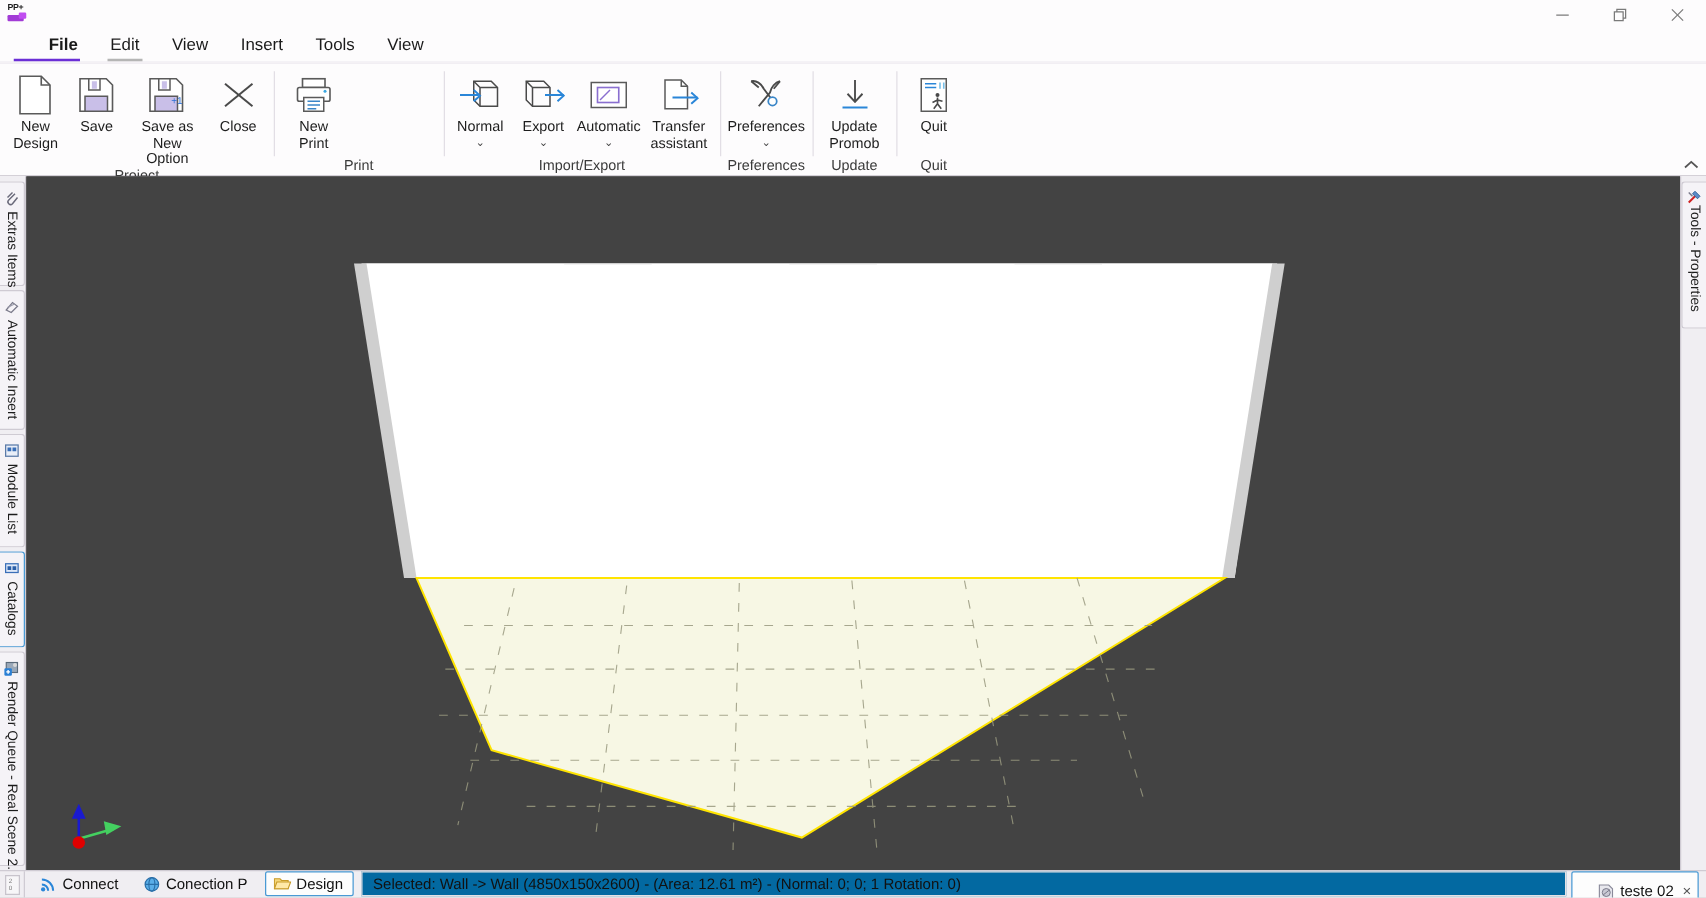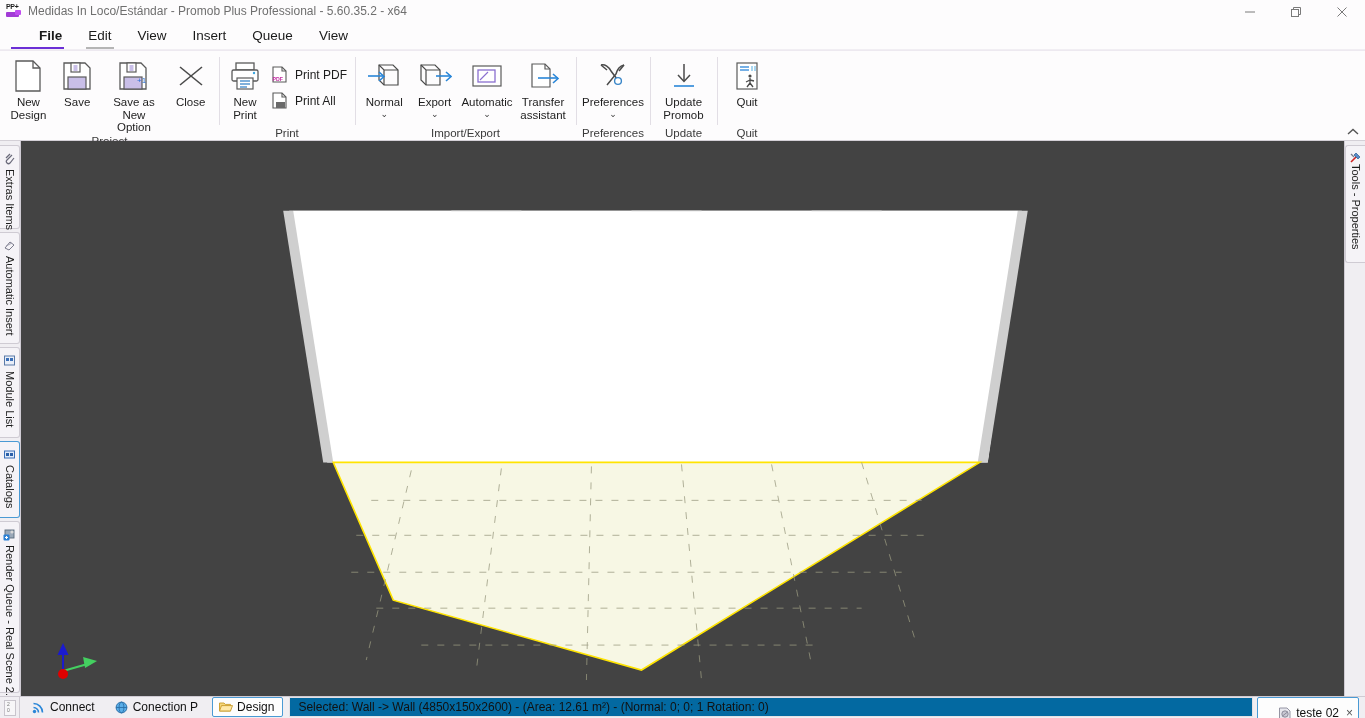--- a/index.html
+++ b/index.html
@@ -314,21 +314,20 @@
 <body>
 
 <div id="app">
 
   <div class="titlebar">
     <div class="app-logo">
       <span class="pp">PP+</span>
       <span class="swatch"></span>
       <span class="swatch2"></span>
     </div>
-    <span class="title-text">Medidas In Loco/Estándar - Promob Plus Professional - 5.60.35.2 - x64</span>
     <div class="wincontrols">
       <div class="winbtn">
         <svg width="12" height="12" viewBox="0 0 12 12">
             <line x1="1" y1="6" x2="11" y2="6" stroke="#7a7a7a" stroke-width="1"></line>
           </svg>
       </div>
       <div class="winbtn">
         <svg width="12" height="12" viewBox="0 0 12 12">
           <rect x="1.5" y="3.5" width="7" height="7" fill="none" stroke="#7a7a7a" stroke-width="1"></rect>
           <path d="M3.5 3.5 V1.5 H10.5 V8.5 H8.5" fill="none" stroke="#7a7a7a" stroke-width="1"></path>
@@ -341,21 +340,21 @@
         </svg>
       </div>
     </div>
   </div>
 
   <div class="menubar">
     <div class="menu-item active">File</div>
     <div class="menu-item hover">Edit</div>
     <div class="menu-item">View</div>
     <div class="menu-item">Insert</div>
-    <div class="menu-item">Queue</div>
+    <div class="menu-item">Tools</div>
     <div class="menu-item">View</div>
 
   </div>
 
   <div class="ribbon">
 
     <div class="ribbon-group" style="width:219px">
       <div class="group-body">
         <div class="rbtn">
           <span class="glyph">
@@ -413,42 +412,20 @@
               <rect x="2" y="9" width="26" height="11" rx="1.5" fill="#fff" stroke="#5a5a5a" stroke-width="1.3"></rect>
               <circle cx="24" cy="12" r="1.2" fill="#3aa6e0"></circle>
               <rect x="7" y="17" width="16" height="11" fill="#fff" stroke="#5a5a5a" stroke-width="1.2"></rect>
               <line x1="10" y1="20" x2="20" y2="20" stroke="#3a86c8" stroke-width="1.3"></line>
               <line x1="10" y1="23" x2="20" y2="23" stroke="#3a86c8" stroke-width="1.3"></line>
               <line x1="10" y1="26" x2="17" y2="26" stroke="#3a86c8" stroke-width="1.3"></line>
             </svg>
           </span>
           <span class="lbl">New
 Print</span>
-        </div>
-        <div class="small-col">
-          <div class="rbtn-small">
-            <span class="glyph">
-              <svg width="18" height="18" viewBox="0 0 18 18">
-                <path d="M2 1 H11 L15 5 V16 H2 Z" fill="#fff" stroke="#5a5a5a" stroke-width="1.1"></path>
-                <path d="M11 1 V5 H15" fill="none" stroke="#5a5a5a" stroke-width="1.1"></path>
-                <text x="1.5" y="15" font-size="5.2" fill="#c02aa0" font-weight="bold" font-family="Liberation Sans, sans-serif">PDF</text>
-              </svg>
-            </span>
-            <span class="lbl">Print PDF</span>
-          </div>
-          <div class="rbtn-small">
-            <span class="glyph">
-              <svg width="18" height="18" viewBox="0 0 18 18">
-                <path d="M2 1 H11 L15 5 V16 H2 Z" fill="#fff" stroke="#5a5a5a" stroke-width="1.1"></path>
-                <path d="M11 1 V5 H15" fill="none" stroke="#5a5a5a" stroke-width="1.1"></path>
-                <rect x="5" y="10" width="9" height="6" fill="#6a6a6a"></rect>
-              </svg>
-            </span>
-            <span class="lbl">Print All</span>
-          </div>
         </div>
       </div>
       <div class="group-label">Print</div>
     </div>
 
     <div class="ribbon-group" style="width:221px">
       <div class="group-body">
         <div class="rbtn" style="width:54px">
           <span class="glyph">
             <svg width="34" height="30" viewBox="0 0 34 30">

